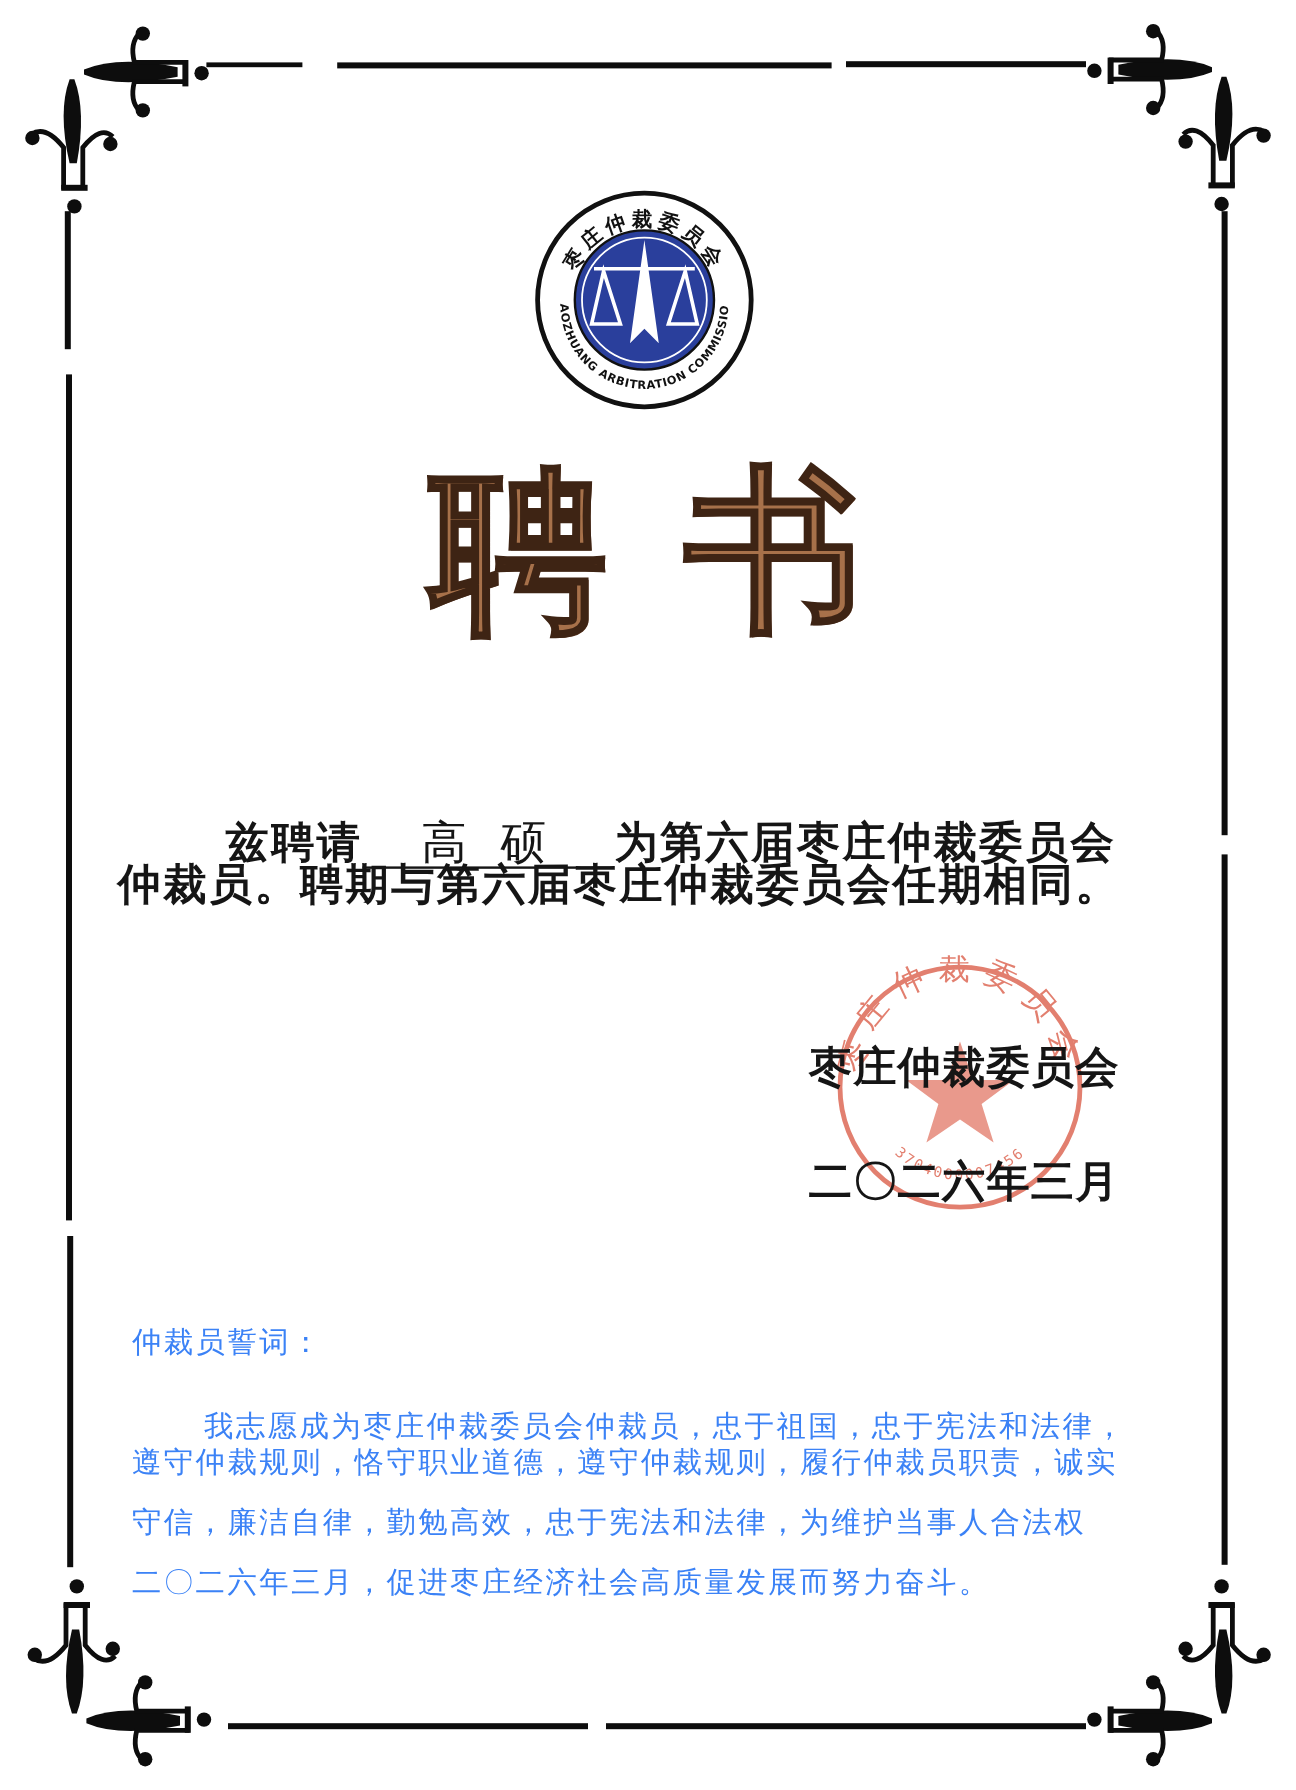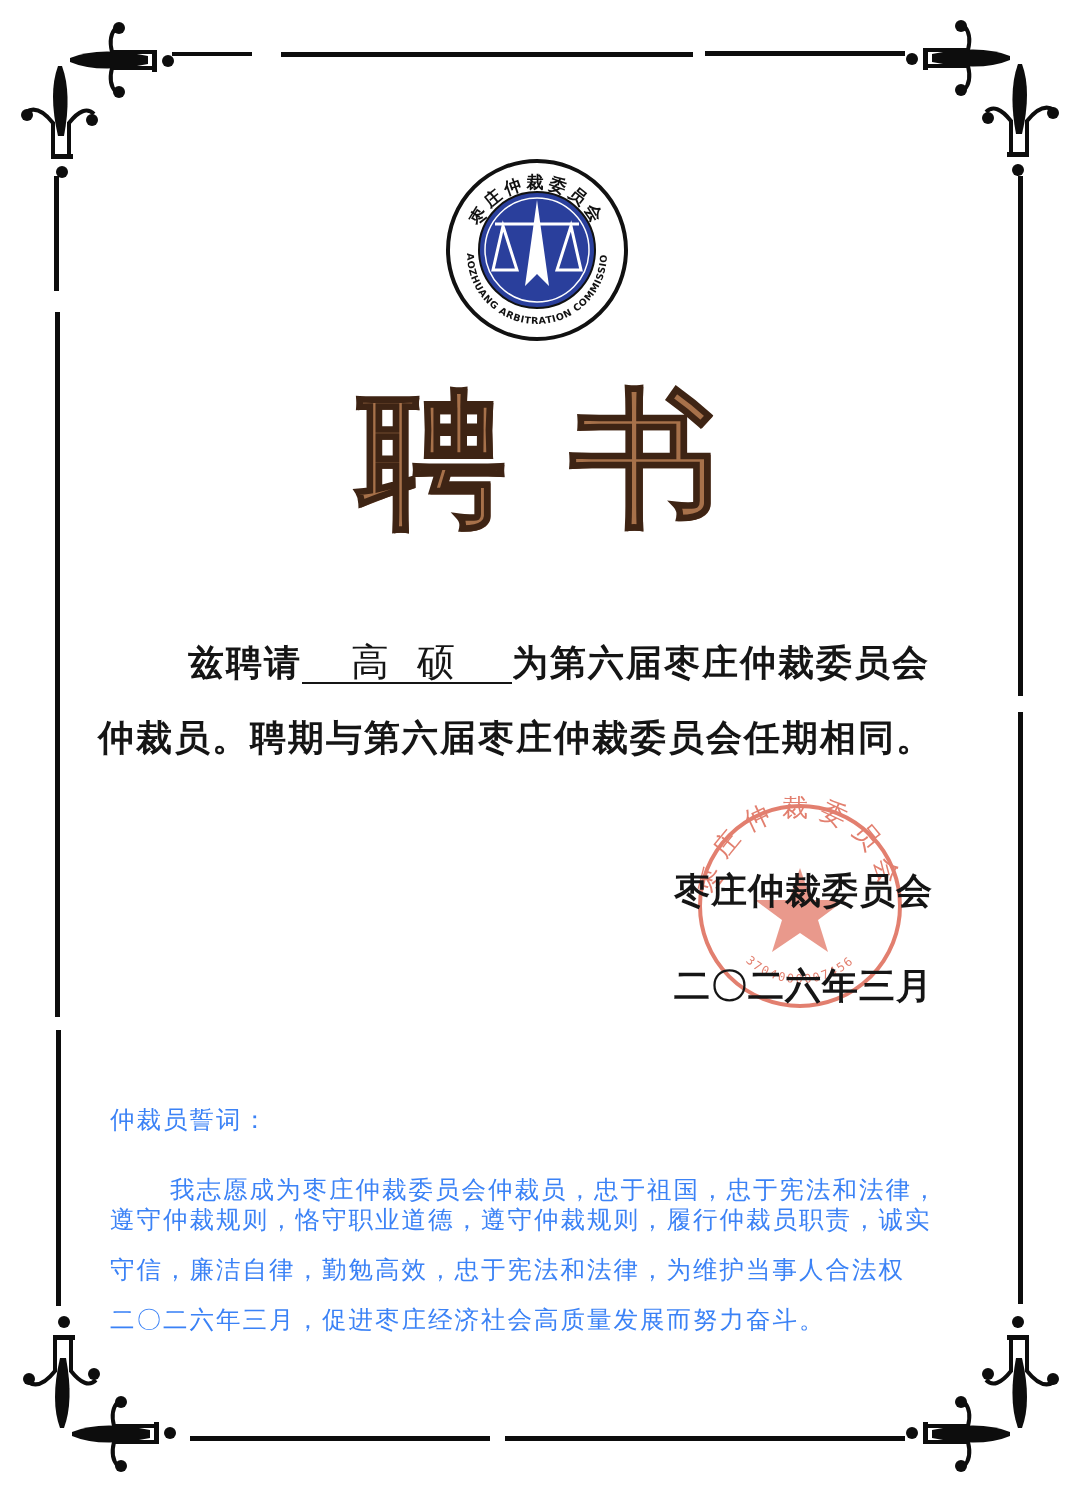--- a/index.html
+++ b/index.html
@@ -161,21 +161,21 @@
   <text font-family="DejaVu Sans, sans-serif" font-size="9.5" font-weight="bold" fill="#111111" letter-spacing="0.6">
     <textPath href="#arcBottom" startOffset="50%" text-anchor="middle">ZAOZHUANG ARBITRATION COMMISSION</textPath>
   </text>
 </svg>
 
 <div class="title">
   <span style="left:358px;">聘</span>
   <span style="left:570px;">书</span>
 </div>
 
-<div class="body-text" style="left:188px; top:640px;">
+<div class="body-text" style="left:188px; top:680px;">
   <span>兹聘请</span><span class="name-field">高 硕</span><span>为第六届枣庄仲裁委员会</span>
 </div>
 <div class="body-text" style="left:98px; top:715px;">仲裁员。聘期与第六届枣庄仲裁委员会任期相同。</div>
 
 <svg class="seal" viewBox="0 0 220 220" style="opacity:0.75;">
   <defs>
     <path id="sealArc" d="M 30 120 A 82 82 0 1 1 190 120"></path>
     <path id="sealNum" d="M 50 160 A 80 80 0 0 0 170 160"></path>
   </defs>
   <circle cx="110" cy="110" r="100" fill="none" stroke="#d9553f" stroke-width="4"></circle>

